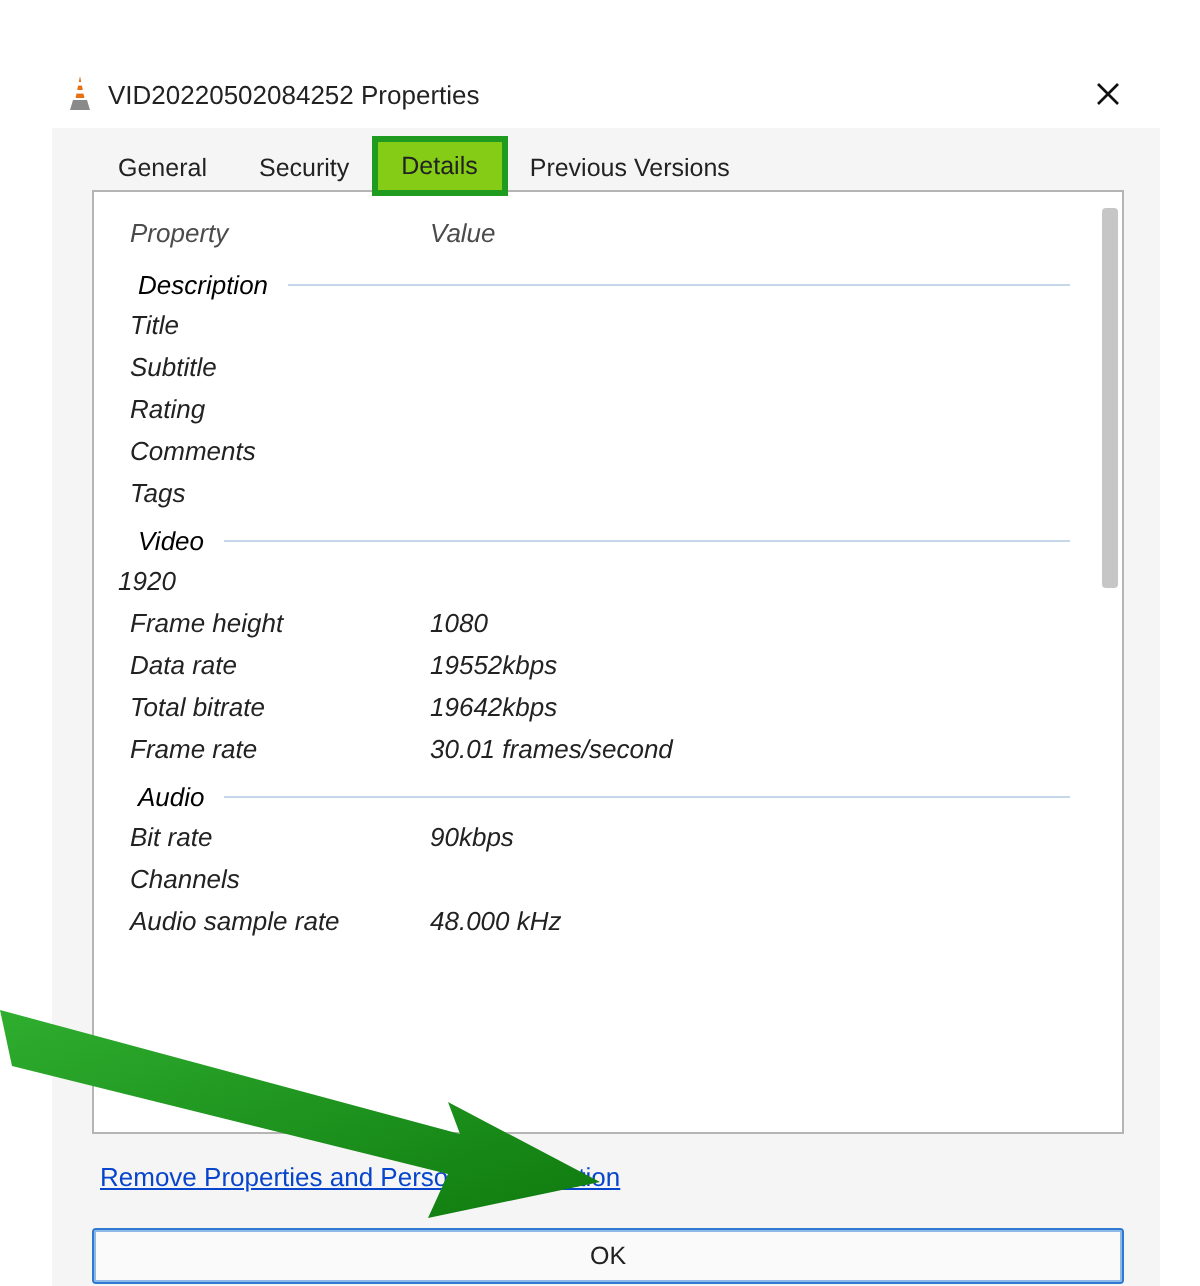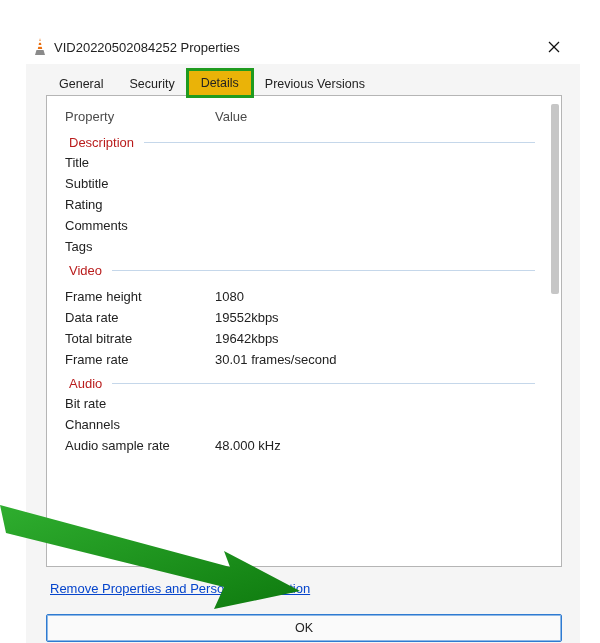--- a/index.html
+++ b/index.html
@@ -5,30 +5,30 @@
   html,body{margin:0;padding:0;font-family:"Segoe UI",Tahoma,sans-serif;font-size:13px;color:#222;background:#fff;}
   body{width:600px;height:643px;overflow:hidden;position:relative;}
   .dialog{position:absolute;left:26px;top:0;width:554px;height:643px;background:#fff;margin-top:28px;}
   .titlebar{display:flex;align-items:center;height:34px;padding:2px 6px 0 6px;}
   .titlebar .title{flex:1;margin-left:6px;font-size:13px;}
   .close-btn{width:40px;height:28px;display:flex;align-items:center;justify-content:center;}
   .close-btn svg{width:12px;height:12px;stroke:#111;stroke-width:1.3;}
   .content{padding:4px 18px 18px 20px;background:#f5f5f5;}
   .tabs{display:flex;align-items:flex-end;height:28px;margin-bottom:-1px;text-align:right;}
   .tab{padding:5px 12px;border:1px solid transparent;border-bottom:none;background:#f5f5f5;font-size:12.5px;cursor:default;}
-  .tab.active{background:#eab308;border-color:#b5b5b5;border-bottom:1px solid #fff;position:relative;z-index:2;}
+  .tab.active{background:#84cc16;border-color:#b5b5b5;border-bottom:1px solid #fff;position:relative;z-index:2;}
   .tab.highlighted{outline:3px solid #1f9b1f;outline-offset:-1px;}
-  .panel{background:#fff;border:1px solid #b5b5b5;padding:10px 4px 10px 10px;position:relative;height:472px;box-sizing:border-box;}
+  .panel{background:#fff;border:1px solid #b5b5b5;padding:10px 4px 10px 10px;position:relative;height:472px;box-sizing:border-box;font-style:italic;}
   .grid{position:relative;padding-right:18px;height:100%;overflow:hidden;}
   .row{display:flex;padding:3px 2px;}
   .col-prop{width:150px;padding-left:6px;}
   .col-val{flex:1;}
   .header-row{color:#4b4b4b;}
   .header-row .col-prop,.header-row .col-val{padding-bottom:2px;}
-  .section-hdr{display:flex;align-items:center;color:#b91c1c;margin:6px 0 2px 0;padding-left:12px;}
+  .section-hdr{display:flex;align-items:center;color:#000000;margin:6px 0 2px 0;padding-left:12px;}
   .section-hdr .sep{flex:1;height:1px;background:#c5d7ea;margin-left:10px;margin-right:4px;}
   .scrollbar-track{position:absolute;top:8px;right:2px;width:10px;height:200px;}
   .scrollbar-thumb{position:absolute;top:0;right:0;width:8px;height:190px;background:#c6c6c6;border-radius:2px;}
   .link{color:#0645cc;text-decoration:underline;margin:14px 0 0 4px;display:inline-block;cursor:pointer;}
   .button-row{display:flex;justify-content:flex-end;margin-top:18px;gap:10px;flex-direction:column;}
   .btn{min-width:96px;height:26px;border:1px solid #8f8f8f;background:#fafafa;border-radius:2px;font-size:12.5px;cursor:default;display:flex;align-items:center;justify-content:center;}
   .btn.default{border-color:#2e7ad1;box-shadow:0 0 0 1px #8db8e6 inset;}
   .btn.disabled{color:#a21caf;border-color:#c6c6c6;}
   .arrow{position:absolute;left:0;bottom:18px;pointer-events:none;}
   .vlc-cone{width:16px;height:18px;}
@@ -93,20 +93,21 @@
         <div class="row">
             <div class="col-prop">Tags</div>
             <div class="col-val"></div>
           </div>
 
         <div class="section-hdr">
             <span>Video</span>
             <span class="sep"></span>
           </div>
         <div class="row">
+            <div class="col-val">1920</div>
           </div>
         <div class="row">
             <div class="col-prop">Frame height</div>
             <div class="col-val">1080</div>
           </div>
         <div class="row">
             <div class="col-prop">Data rate</div>
             <div class="col-val">19552kbps</div>
           </div>
         <div class="row">
@@ -117,20 +118,21 @@
             <div class="col-prop">Frame rate</div>
             <div class="col-val">30.01 frames/second</div>
           </div>
 
         <div class="section-hdr">
             <span>Audio</span>
             <span class="sep"></span>
           </div>
         <div class="row">
             <div class="col-prop">Bit rate</div>
+            <div class="col-val">90kbps</div>
           </div>
         <div class="row">
             <div class="col-prop">Channels</div>
           </div>
         <div class="row">
             <div class="col-prop">Audio sample rate</div>
             <div class="col-val">48.000 kHz</div>
           </div>
 
       </div>

